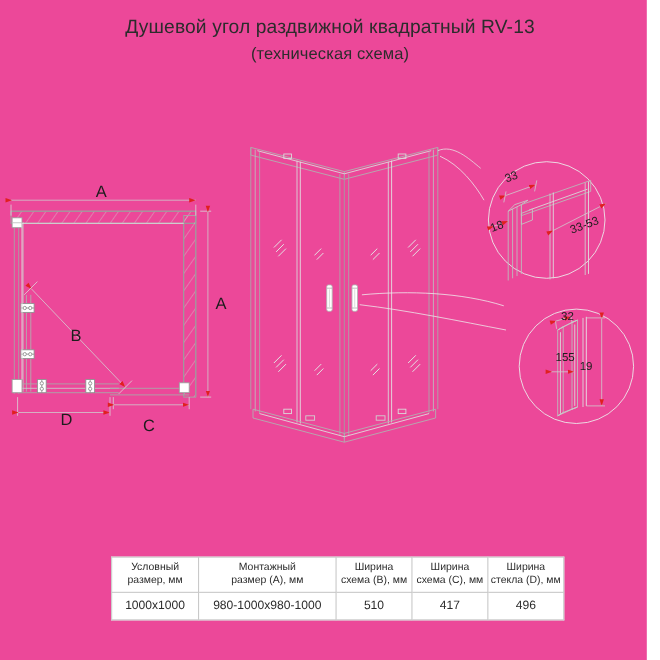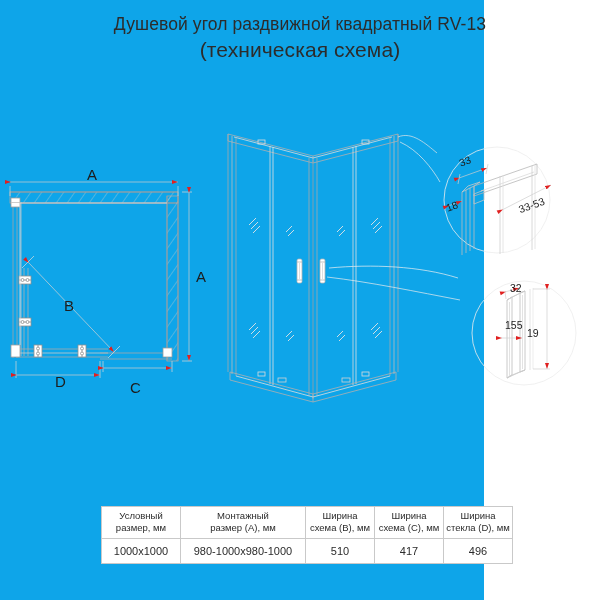--- a/index.html
+++ b/index.html
@@ -12,43 +12,43 @@
     height: 600px;
     position: relative;
     overflow: hidden;
     font-family: "Liberation Sans", sans-serif;
     color: #2b2b2b;
   }
 
   #page {
     position: absolute;
     left: 0; top: 0;
-    width: 484px;
+    width: 588px;
     height: 600px;
-    background: #0ea5e9;
+    background: #ec4899;
   }
 
   
   .title-block {
     position: absolute;
     left: 0;
     top: 12px;
     width: 600px;
     text-align: center;
   }
   .title-line1 {
     font-size: 17.5px;
     font-weight: 400;
     color: #2c2c2c;
     letter-spacing: 0.1px;
     line-height: 25px;
     white-space: nowrap;
   }
   .title-line2 {
-    font-size: 21px;
+    font-size: 15px;
     font-weight: 400;
     color: #2c2c2c;
     letter-spacing: 0.1px;
     line-height: 25px;
     white-space: nowrap;
   }
 
   
   #drawing {
     position: absolute;

